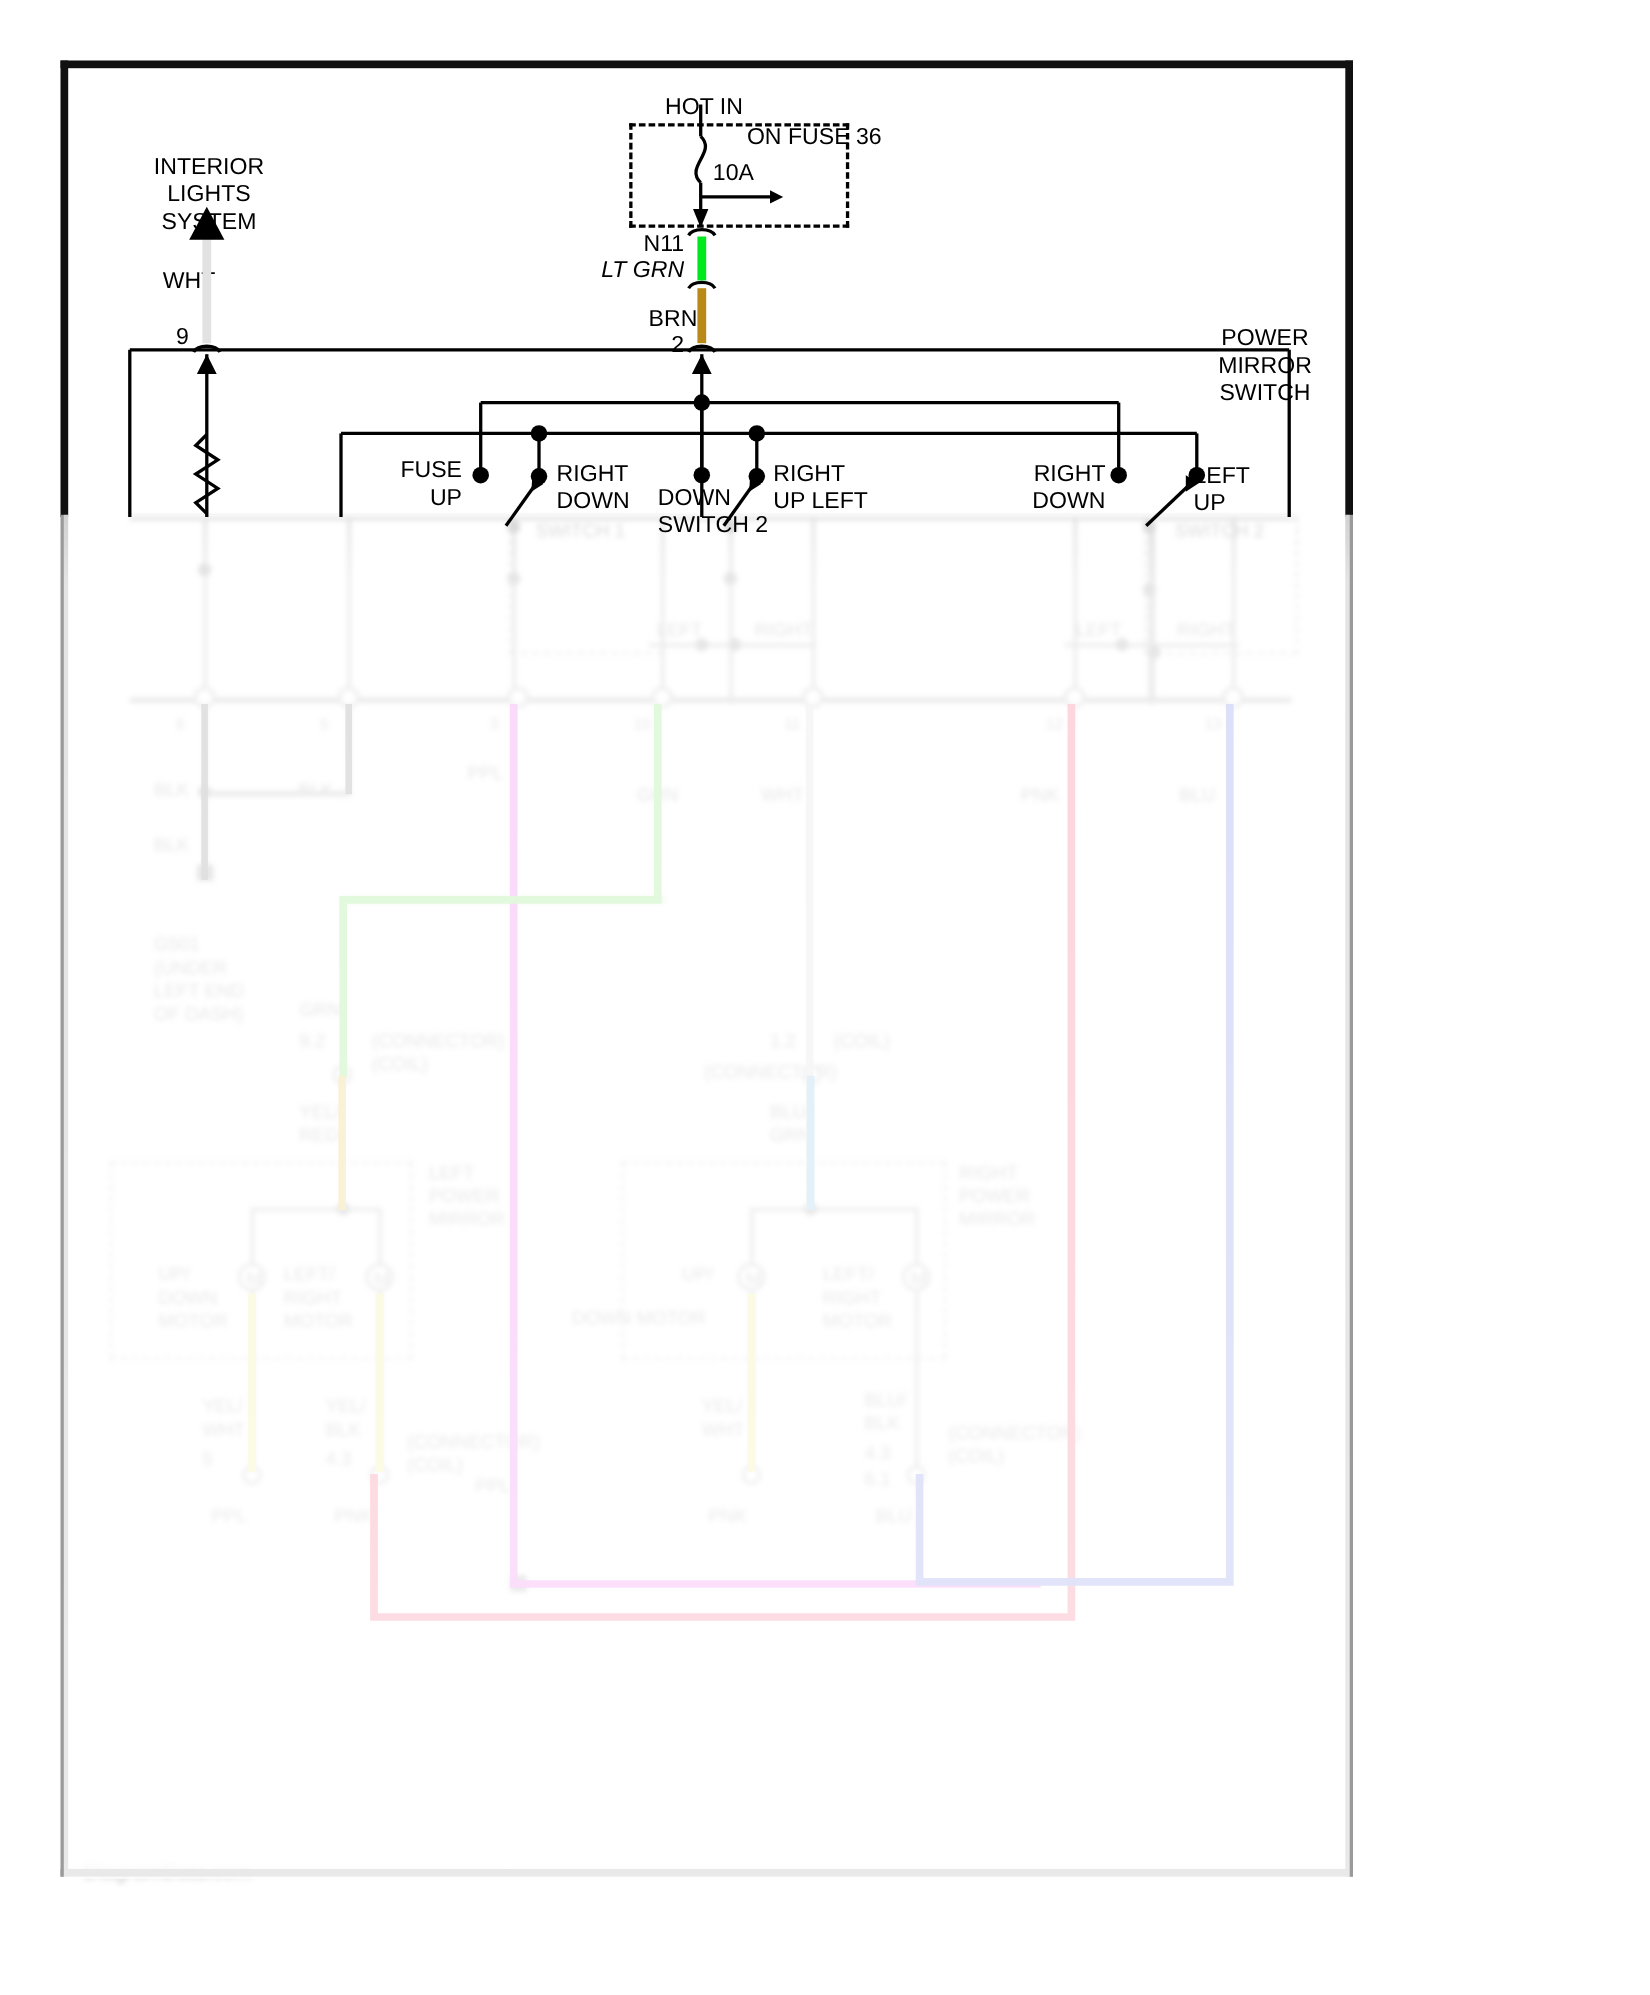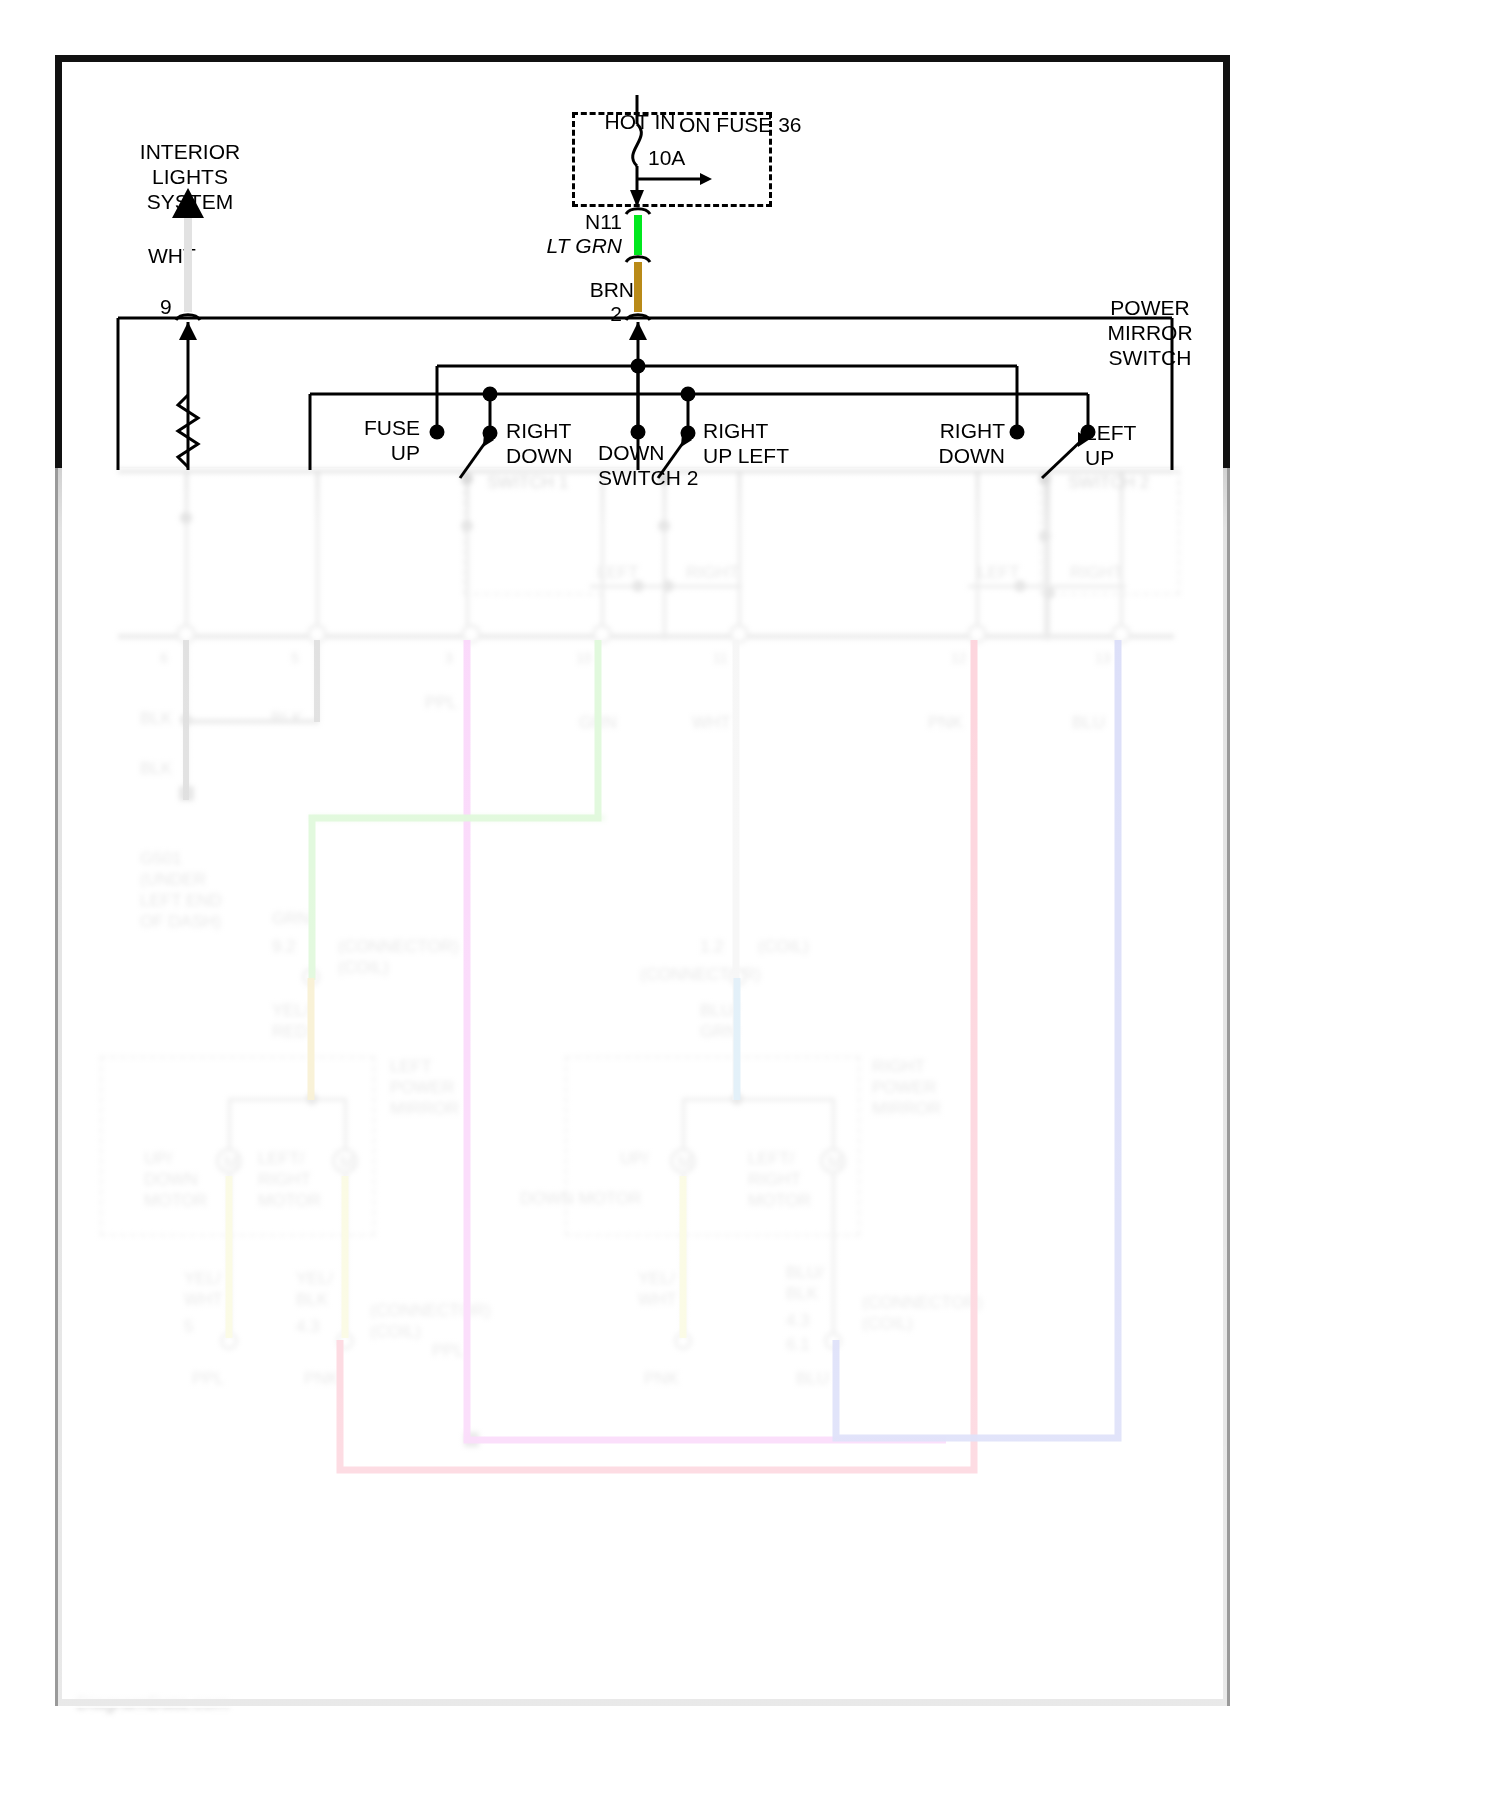--- a/index.html
+++ b/index.html
@@ -232,21 +232,21 @@
     <path d="M317,640 L317,722" stroke="#8a8a8a" stroke-width="6" fill="none" opacity="0.9"></path>
   </svg>
 
   <div class="veil"></div>
 
   <div class="frame-top"></div>
   <div class="frame-bot"></div>
 
   <div style="position:absolute;left:0;top:0;width:1500px;height:470px;z-index:60;">
 
-    <div class="t c" style="left:560px;top:85px;width:160px;margin-top:24px;">HOT IN</div>
+    <div class="t c" style="left:560px;top:85px;width:160px;">HOT IN</div>
     <div class="dashbox" style="left:572px;top:112px;width:200px;height:95px;"></div>
 
     <div class="t" style="left:648px;top:112px;margin-left:31px;">ON FUSE 36</div>
     <div class="t" style="left:648px;top:145px;">10A</div>
 
 
     <div class="t c" style="left:105px;top:139px;width:170px;">INTERIOR
 LIGHTS
 SYSTEM</div>
     <div class="t" style="left:148px;top:243px;">WHT</div>

